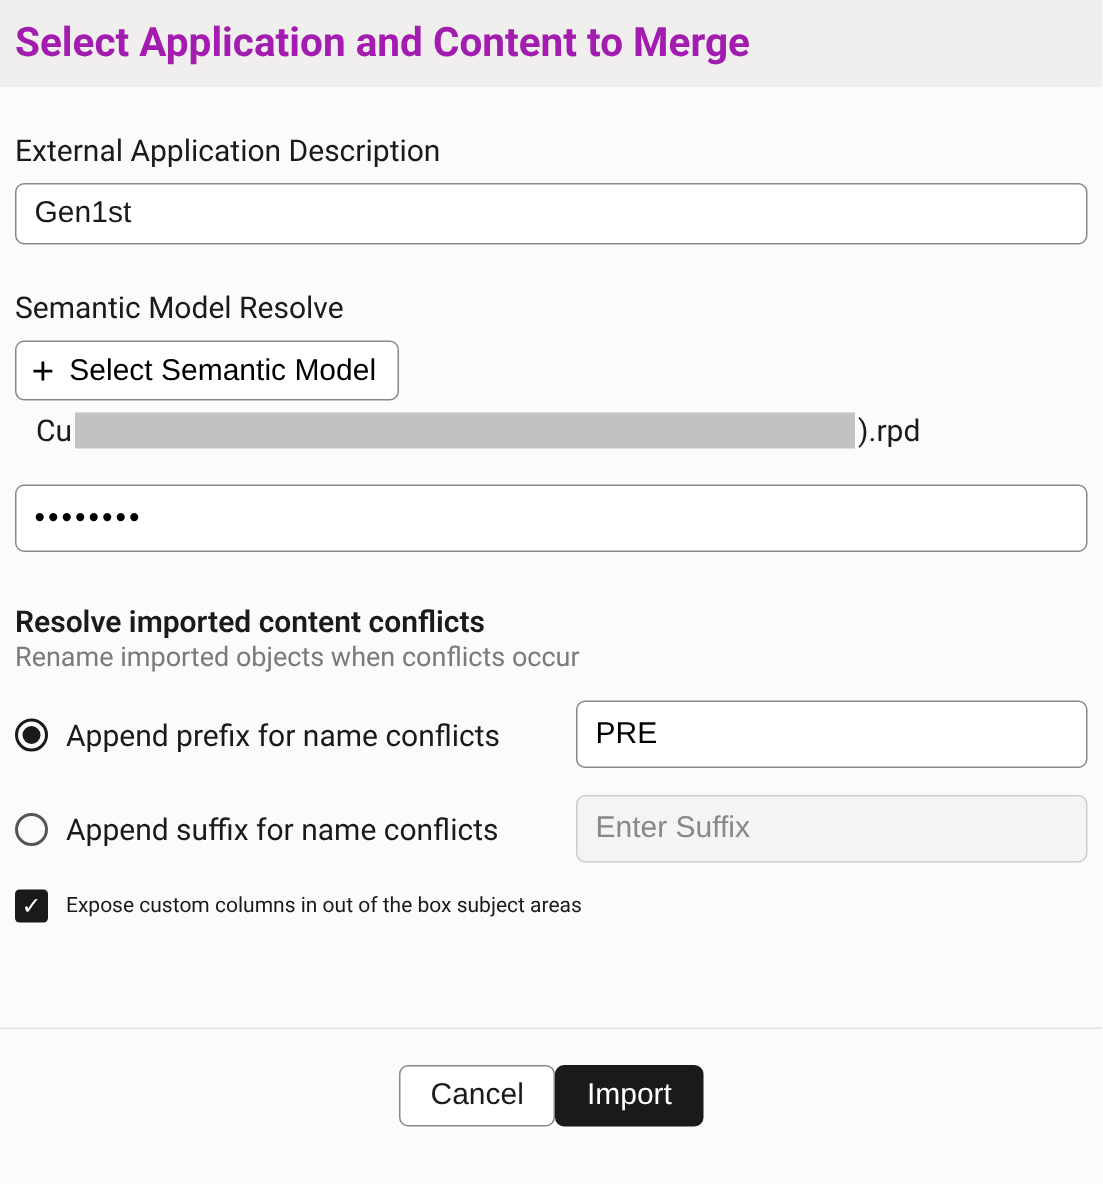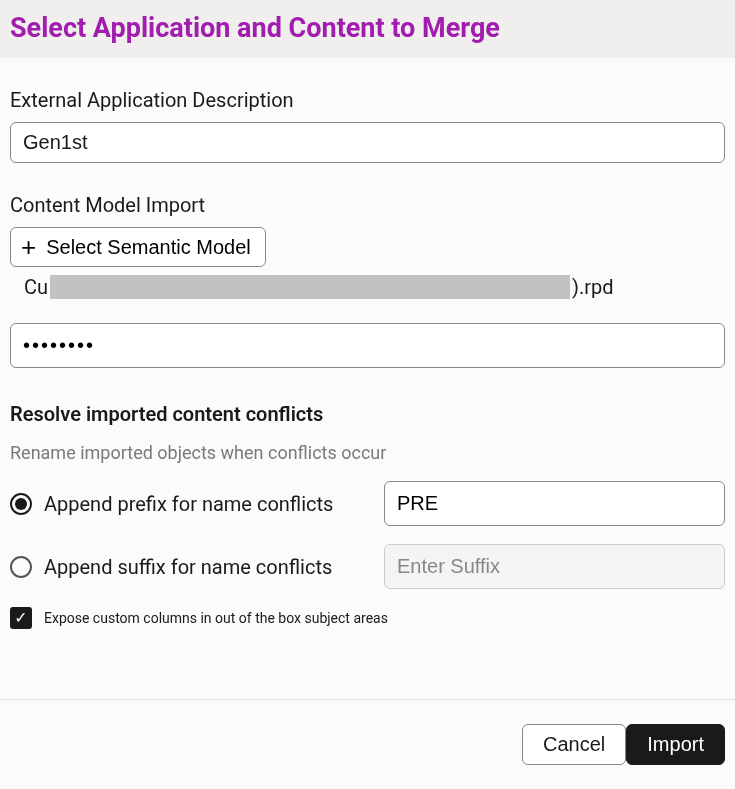--- a/index.html
+++ b/index.html
@@ -82,21 +82,21 @@
     background: #fff;
   }
   .resolve-heading {
     font-size: 20px;
     font-weight: 600;
     margin-top: 34px;
   }
   .resolve-sub {
     font-size: 18px;
     color: #7a7a78;
-    margin-top: 16px;
+    margin-top: 2px;
     margin-bottom: 18px;
   }
   .radio-row {
     display: flex;
     align-items: center;
     margin-bottom: 18px;
   }
   .radio-circle {
     width: 22px;
     height: 22px;
@@ -158,21 +158,21 @@
   }
   .checkbox-label {
     font-size: 14px;
     margin-left: 12px;
   }
   .footer-bar {
     border-top: 1px solid #e2e2e0;
     margin-top: 60px;
     padding: 24px 10px 12px 10px;
     display: flex;
-    justify-content: flex-end;
+    justify-content: center;
   }
   .btn {
     font-size: 20px;
     padding: 8px 20px;
     border-radius: 6px;
     cursor: pointer;
   }
   .btn-secondary {
     background: #fff;
     border: 1px solid #888;
@@ -192,21 +192,21 @@
   <h1>Select Application and Content to Merge</h1>
 </div>
 
 <div class="body-area">
 
   <div class="field-label">External Application Description</div>
   <input class="text-input" type="text" value="Gen1st" style="">
 
   <div class="section-gap"></div>
 
-  <div class="field-label">Content Model Import</div>
+  <div class="field-label">Semantic Model Resolve</div>
 
   <button class="select-model-btn">
     <span class="plus-icon">+</span>
     <span>Select Semantic Model</span>
   </button>
 
   <div class="filename-row">
     <span>Cu</span>
     <span class="filename-redacted"></span>
     <span>).rpd</span>

